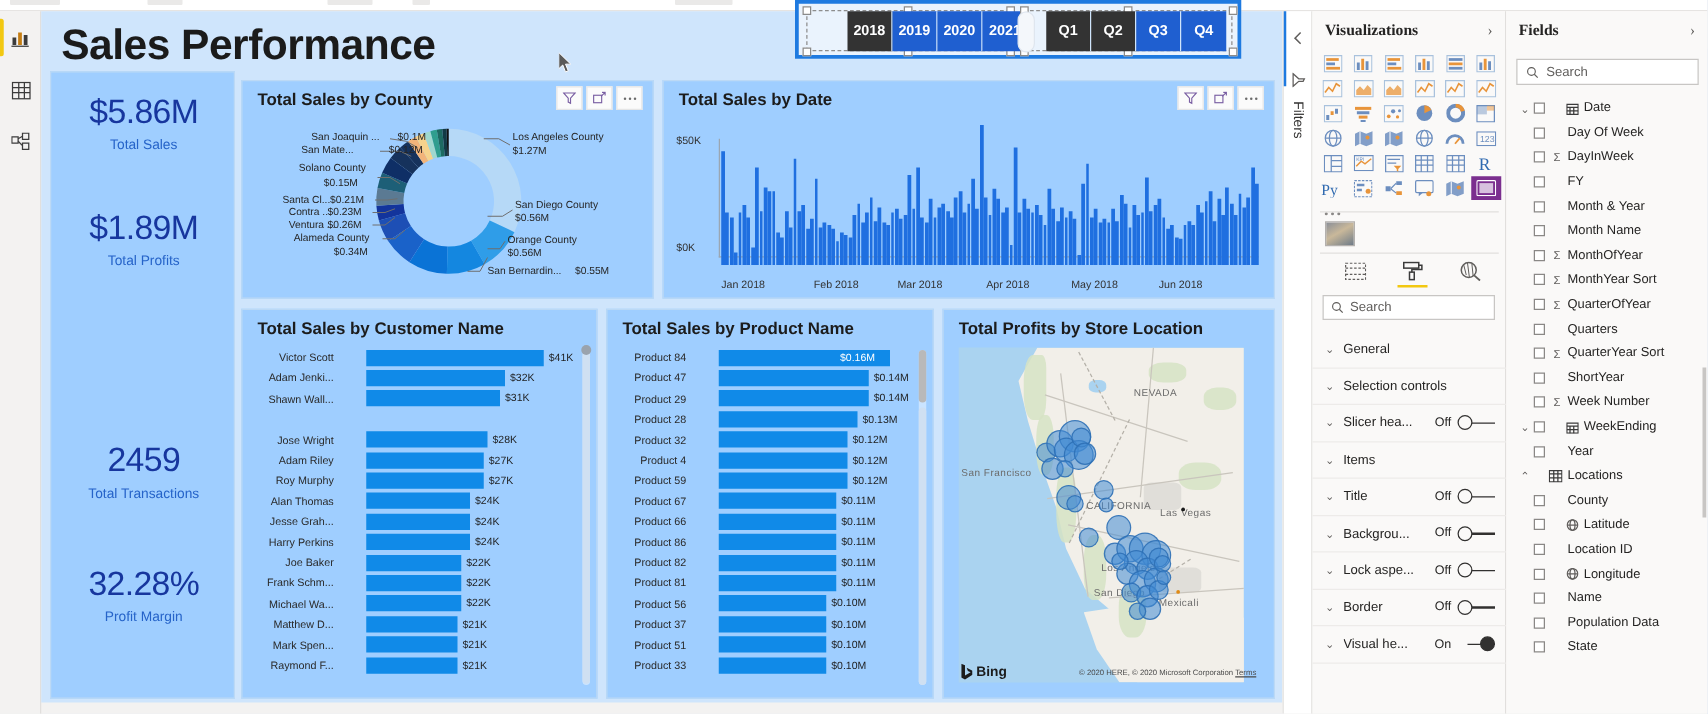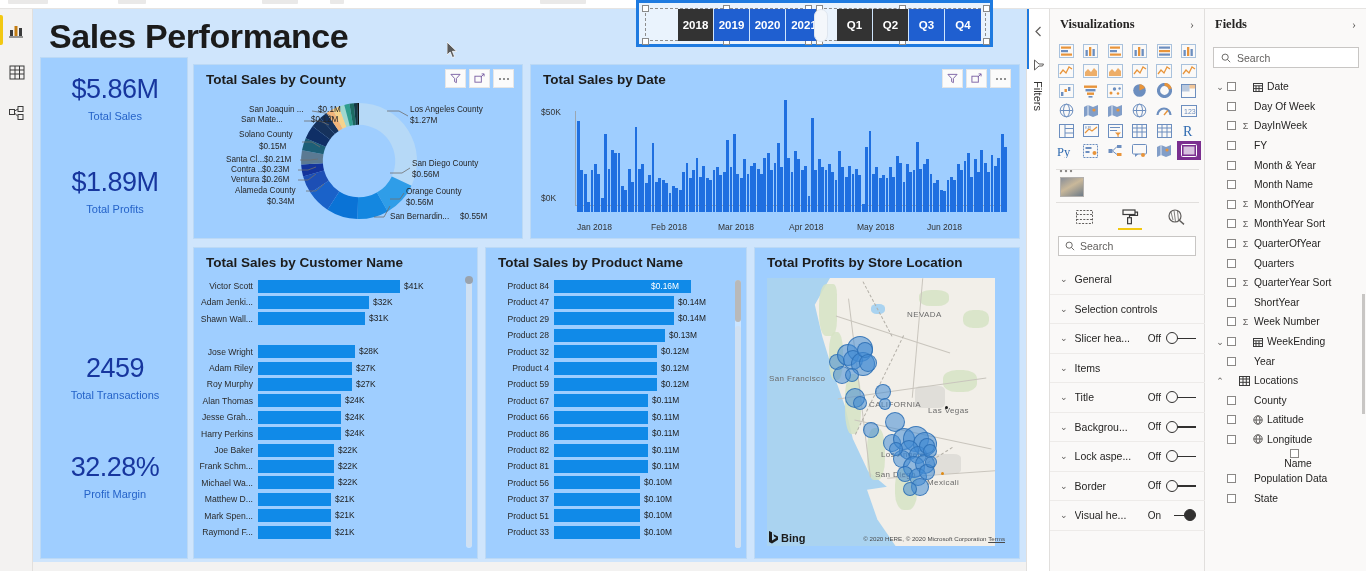--- a/index.html
+++ b/index.html
@@ -86,25 +86,25 @@
   .yax { position: absolute; left: 10px; font-size: 8.5px; color: #333; }
   .xax { position: absolute; bottom: 6px; font-size: 8.5px; color: #333; }
   .axis-line { position: absolute; background: #9aa6b2; }
 
   
   .cust-visual { left: 160px; top: 238px; width: 285px; height: 312px; }
   .prod-visual { left: 452px; top: 238px; width: 262px; height: 312px; }
   .bar-rows { position: absolute; left: 0; top: 30px; right: 0; bottom: 4px; }
   .bar-row { position: absolute; left: 0; right: 0; height: 16px; display: flex; align-items: center; }
   .bar-cat {
-    width: 64px; text-align: right; padding-right: 5px;
+    width: 78px; text-align: right; padding-right: 5px;
     font-size: 8.6px; color: #2a2a2a; white-space: nowrap; overflow: hidden;
   }
   .prod-visual .bar-cat { width: 68px; }
-  .bar-track { position: relative; flex: 1; height: 13px; }
+  .bar-track { position: relative; flex: 1; height: 13px; margin-left: 21px; }
   .bar-fill { position: absolute; left: 0; top: 0; height: 13px; background: #108ae8; }
   .bar-val { position: absolute; top: 0; height: 13px; line-height: 13px; font-size: 8.4px; color: #1d1d1d; white-space: nowrap; }
   .bar-val.inside { color: #ffffff; }
   .vscroll {
     position: absolute; right: 5px; top: 32px; bottom: 10px; width: 6px;
     background: rgba(255,255,255,.45); border-radius: 3px;
   }
   .vscroll i { position: absolute; left: 0; width: 6px; background: #cfe0f2; border-radius: 3px; display: block; }
   .vscroll .knob { position: absolute; left: -1px; top: -4px; width: 8px; height: 8px; border-radius: 50%; background: #9aa3ad; }
 
@@ -1444,30 +1444,35 @@
               <circle cx="5" cy="5" r="4.2" fill="none" stroke="#605e5c"></circle>
               <ellipse cx="5" cy="5" rx="2" ry="4.2" fill="none" stroke="#605e5c"></ellipse>
               <line x1="0.8" y1="5" x2="9.2" y2="5" stroke="#605e5c"></line>
             </svg>
           </span>
           <span class="fld-name">Latitude</span>
         </div>
         <div class="fld-row" style="padding-left: 22px;">
           <span class="cbx"></span>
           <span class="sig"></span>
+          <span class="fld-name">Location ID</span>
+        </div>
+        <div class="fld-row" style="padding-left: 22px;">
+          <span class="cbx"></span>
+          <span class="sig"></span>
           <span class="tblico">
             <svg width="10" height="10" viewBox="0 0 10 10">
               <circle cx="5" cy="5" r="4.2" fill="none" stroke="#605e5c"></circle>
               <ellipse cx="5" cy="5" rx="2" ry="4.2" fill="none" stroke="#605e5c"></ellipse>
               <line x1="0.8" y1="5" x2="9.2" y2="5" stroke="#605e5c"></line>
             </svg>
           </span>
           <span class="fld-name">Longitude</span>
         </div>
-        <div class="fld-row" style="padding-left: 22px; flex-direction: column;">
+        <div class="fld-row" style="padding-left: 22px;">
           <span class="cbx"></span>
           <span class="sig"></span>
           <span class="fld-name">Name</span>
         </div>
         <div class="fld-row" style="padding-left: 22px;">
           <span class="cbx"></span>
           <span class="sig"></span>
           <span class="fld-name">Population Data</span>
         </div>
         <div class="fld-row" style="padding-left: 22px;">

